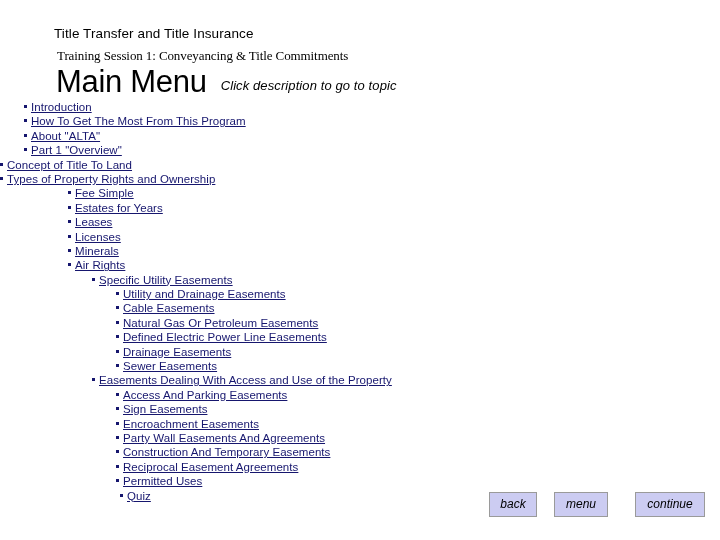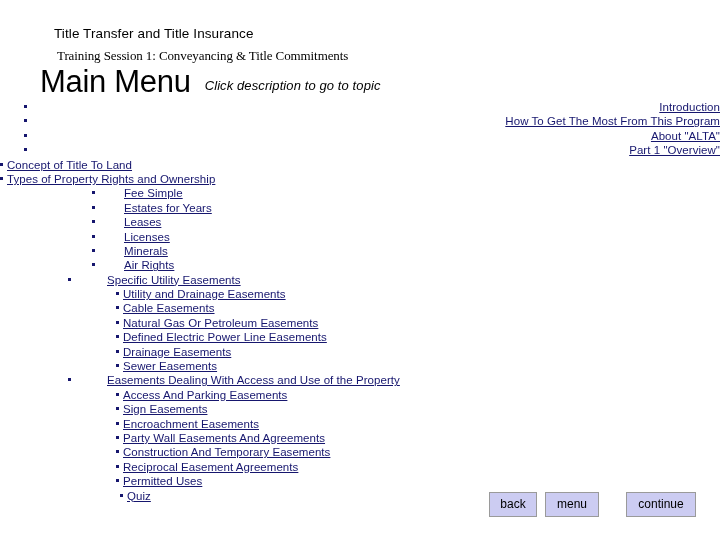--- a/index.html
+++ b/index.html
@@ -41,21 +41,21 @@
     top: 45px;
     font-size: 13px;
     line-height: 21px;
     color: #000000;
     white-space: nowrap;
     letter-spacing: -0.1px;
     font-family: Liberation Serif, serif;
   }
   .title-row {
     position: absolute;
-    left: 40px;
+    left: 56px;
     top: 64px;
     display: flex;
     align-items: baseline;
     white-space: nowrap;
     text-align: center;
   }
   .main-title {
     font-size: 31px;
     line-height: 36px;
     color: #000000;
@@ -98,24 +98,24 @@
   }
   .item-label {
     color: #16166e;
     text-decoration: underline;
     text-underline-offset: 1px;
     font-size: 11.5px;
     letter-spacing: 0.05px;
   }
 
   
-  .lvl-1 { padding-left: 24px; justify-content: space-between; }
+  .lvl-1 { padding-left: 24px; }
   .lvl-2 { }
-  .lvl-3 { padding-left: 92px; gap: 25px; }
-  .lvl-4 { padding-left: 68px; gap: 32px; }
+  .lvl-3 { padding-left: 68px; }
+  .lvl-4 { padding-left: 92px; }
   .lvl-5 { padding-left: 116px; }
   .lvl-q { padding-left: 120px; }
 
   
   .navbar {
     position: absolute;
     left: 489px;
     top: 492px;
     display: flex;
     align-items: center;
@@ -124,23 +124,24 @@
     background: #ccccf2;
     border: 1px solid #9a9a9a;
     color: #000000;
     font-size: 12px;
     line-height: 14px;
     font-family: "Liberation Sans", sans-serif;
     padding: 4px 0 5px 0;
     text-align: center;
     cursor: pointer;
     box-sizing: border-box;
+    font-style: italic;
   }
   #btn-back     { width: 48px; }
-  #btn-menu     { width: 54px; margin-left: 8px; }
+  #btn-menu     { width: 54px; margin-left: 17px; }
   #btn-continue { width: 70px; margin-left: 27px; }
 </style>
 </head>
 <body>
 
 <div class="slide">
 
   <div class="kicker">Title Transfer and Title Insurance</div>
 
   <div class="subtitle">Training Session 1: Conveyancing &amp; Title Commitments</div>

